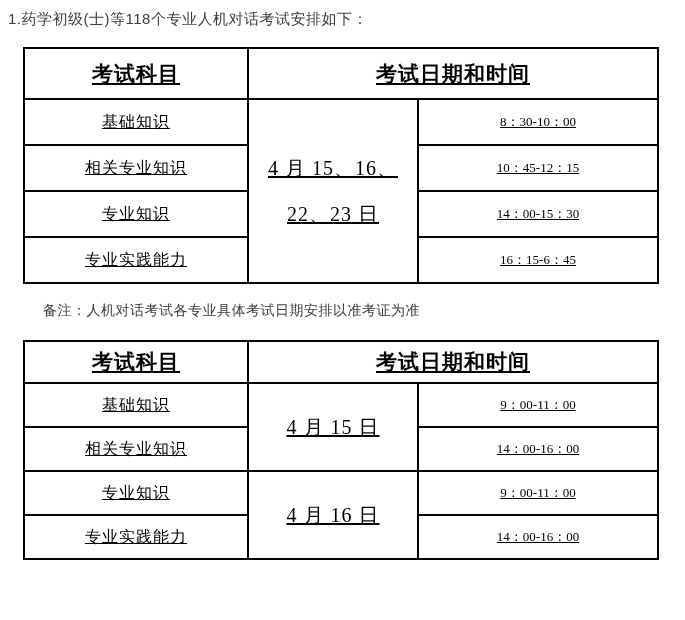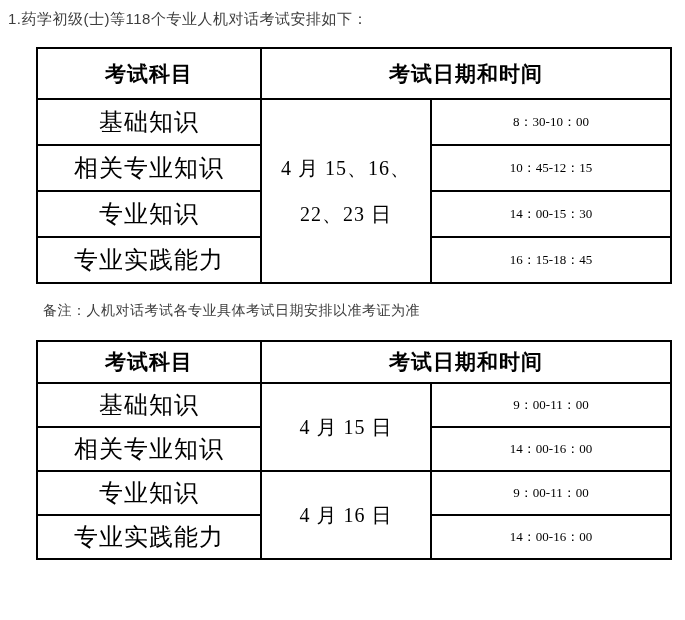--- a/index.html
+++ b/index.html
@@ -23,26 +23,27 @@
   .heading-1 { padding-top: 8px; }
   .heading-2 { margin-top: 33px; }
   .note {
     margin: 17px 0 0 43px;
     font-size: 14px;
     line-height: 18px;
     color: #3d3d3d;
     letter-spacing: 0.5px;
   }
   table.exam-table {
-    margin-left: 36px;
+    margin-left: 23px;
     border-collapse: collapse;
     table-layout: fixed;
     width: 634px;
     font-family: "Liberation Serif", "DejaVu Serif", serif;
     color: #000000;
+    text-decoration: underline;
   }
   .table-1 { margin-top: 18px; }
   .table-2 { margin-top: 21px; }
   table.exam-table th,
   table.exam-table td {
     border: 2px solid #000000;
     text-align: center;
     vertical-align: middle;
     padding: 0;
   }
@@ -51,21 +52,21 @@
   .col-time    { width: 240px; }
   table.exam-table th {
     font-size: 21px;
     font-weight: bold;
     letter-spacing: 1px;
   }
   .table-1 th { height: 51px; }
   .table-1 td { height: 46px; }
   .table-2 th { height: 42px; }
   .table-2 td { height: 44px; }
-  td.subject-cell { font-size: 24px; letter-spacing: 1px; }
+  td.subject-cell { font-size: 16px; letter-spacing: 1px; }
   td.date-cell    { font-size: 20px; letter-spacing: 1px; }
   td.time-cell    { font-size: 13px; }
   .date-line { line-height: 46px; }
 </style>
 </head>
 <body>
 
 <div class="page">
 
   <div class="heading heading-1">1.药学初级(士)等118个专业人机对话考试安排如下：</div>
@@ -94,21 +95,21 @@
       <tr>
         <td class="subject-cell">相关专业知识</td>
         <td class="time-cell">10：45-12：15</td>
       </tr>
       <tr>
         <td class="subject-cell">专业知识</td>
         <td class="time-cell">14：00-15：30</td>
       </tr>
       <tr>
         <td class="subject-cell">专业实践能力</td>
-        <td class="time-cell">16：15-18：45</td>
+        <td class="time-cell">16：15-6：45</td>
       </tr>
     </tbody>
   </table>
 
   <div class="note">备注：人机对话考试各专业具体考试日期安排以准考证为准</div>
 
 
   <table class="exam-table table-2">
     <colgroup>
       <col class="col-subject">

